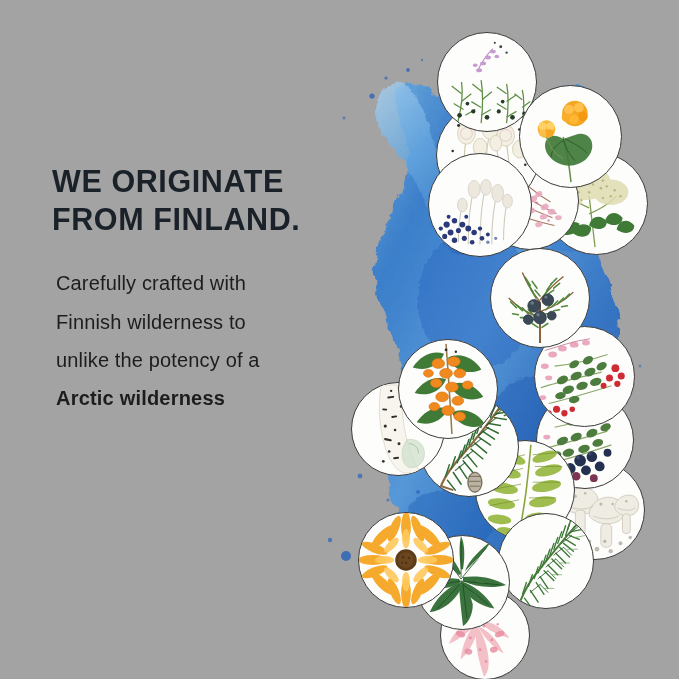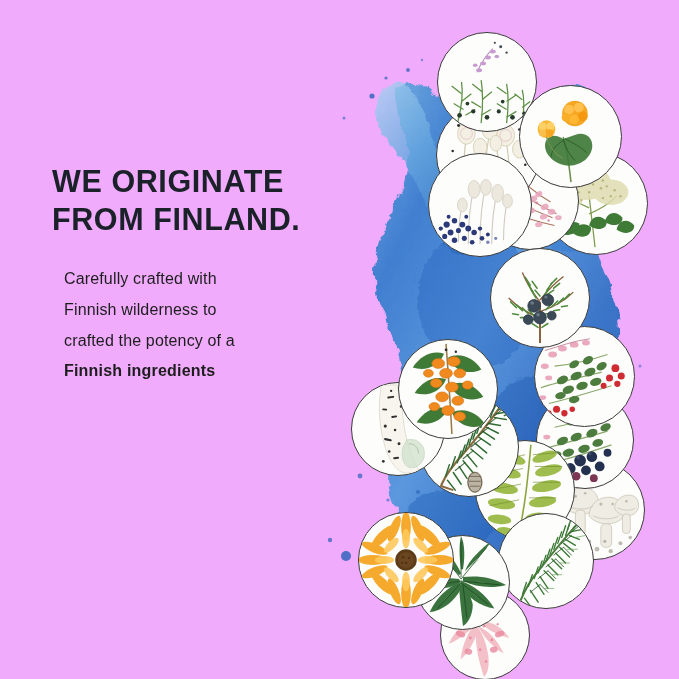--- a/index.html
+++ b/index.html
@@ -6,44 +6,44 @@
   body{
     width:679px;height:679px;
     background:#ffffff;
     font-family:"Liberation Sans", sans-serif;
     overflow:hidden;
     position:relative;
   }
   #poster{
     position:relative;
     width:679px;height:679px;
-    background:#f0abfc;
+    background:#a3a3a3;
     overflow:hidden;
   }
 
   
   .text-col{
     position:absolute;
     left:52px;
     top:162px;
     width:300px;
   }
   .headline{
     color:#1b2129;
     font-size:30.5px;
     font-weight:bold;
     letter-spacing:0.6px;
     line-height:1.25;
     margin:0 0 26px 0;
     white-space:pre-line;
   }
   .body-copy{
-    margin:12px;
+    margin:4px;
     color:#1d1d1d;
-    font-size:16px;
+    font-size:20px;
     line-height:1.92;
     letter-spacing:0.15px;
   }
   .body-copy .ln{display:block;white-space:pre;}
   .body-copy .ln.bold{font-weight:bold;letter-spacing:0.2px;}
 
   
   .map-wrap{
     position:absolute;
     left:300px;top:0;
@@ -67,22 +67,22 @@
 
 <div id="poster">
 
   <div class="text-col">
     <h1 class="headline">WE ORIGINATE
 FROM FINLAND.</h1>
 
     <p class="body-copy">
       <span class="ln">Carefully crafted with</span>
       <span class="ln">Finnish wilderness to</span>
-      <span class="ln">crafted the potency of a</span>
-      <span class="ln bold">Finnish ingredients</span>
+      <span class="ln">unlike the potency of a</span>
+      <span class="ln bold">Arctic wilderness</span>
     </p>
   </div>
 
   <div class="map-wrap">
     <svg class="map-svg" viewBox="0 0 379 679" preserveAspectRatio="none">
       <defs>
         <linearGradient id="gBlue" x1="0" y1="0" x2="1" y2="1">
           <stop offset="0%" stop-color="#6fb2e2"></stop>
           <stop offset="22%" stop-color="#2f78cc"></stop>
           <stop offset="48%" stop-color="#4f96dc"></stop>

